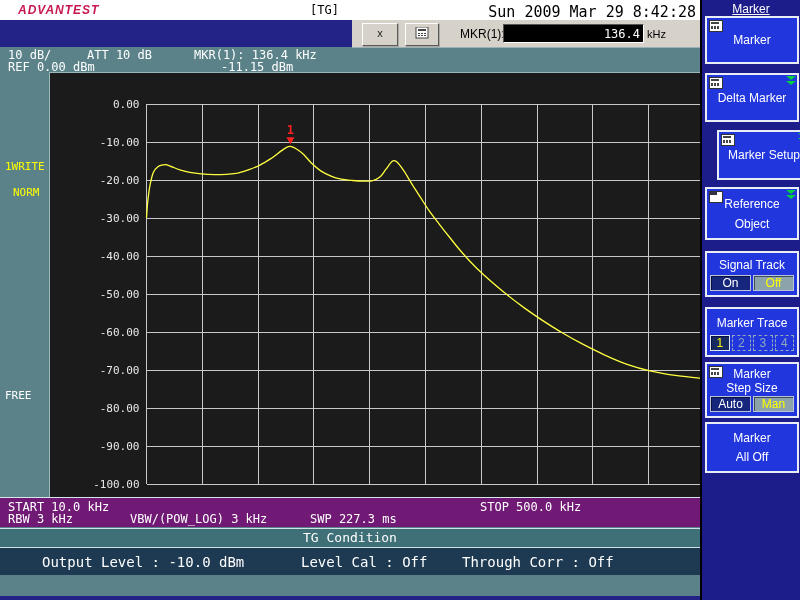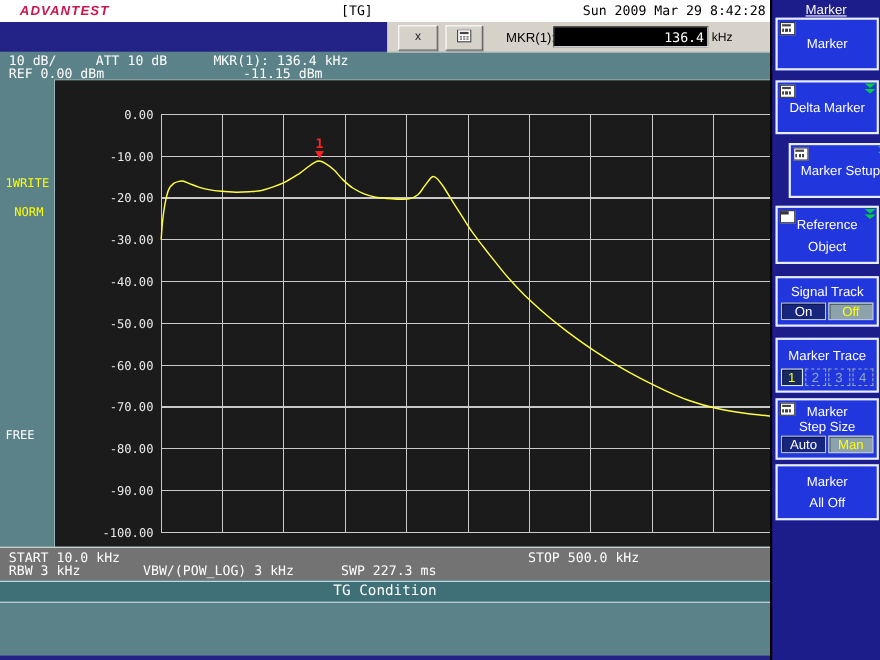--- a/index.html
+++ b/index.html
@@ -3,21 +3,21 @@
 <meta charset="utf-8">
 <style>
   html,body{margin:0;padding:0;background:#000;}
   #screen{position:relative;width:800px;height:600px;background:#5a8288;overflow:hidden;
           font-family:"DejaVu Sans Mono",monospace;}
   
   .topbar{position:absolute;left:0;top:0;width:700px;height:20px;background:#ffffff;}
   .logo{position:absolute;left:18px;top:3px;font-family:"Liberation Sans",sans-serif;
         font-weight:bold;font-size:12px;letter-spacing:1px;color:#c8174e;font-style:italic;}
   .mode{position:absolute;left:310px;top:3px;font-size:12px;color:#000;}
-  .datetime{position:absolute;right:4px;top:3px;font-size:12px;color:#000;}
+  .datetime{position:absolute;right:4px;top:3px;font-size:15px;color:#000;}
   
   .navybar{position:absolute;left:0;top:20px;width:352px;height:27px;background:#232387;}
   .toolbar{position:absolute;left:352px;top:20px;width:348px;height:27px;background:#d6d2ca;
            border-bottom:1px solid #9ab0b5;font-family:"Liberation Sans",sans-serif;}
   .tbtn{position:absolute;top:3px;height:21px;background:#d6d2ca;border:1px solid;
         border-color:#ffffff #5a5a5a #5a5a5a #ffffff;box-shadow:1px 1px 0 #00000033;
         font-size:11px;color:#222;text-align:center;line-height:19px;}
   #close-btn{left:10px;width:34px;}
   #calc-btn{left:53px;width:32px;}
   .mkr-label{position:absolute;left:108px;top:7px;font-size:12px;color:#000;}
@@ -25,21 +25,21 @@
              color:#fff;border:1px solid;border-color:#555 #fff #fff #555;text-align:right;
              font-family:"DejaVu Sans Mono",monospace;font-size:12px;padding:0 3px;}
   .mkr-unit{position:absolute;left:295px;top:8px;font-size:11px;color:#000;}
   
   .meas{position:absolute;color:#fff;font-size:12px;white-space:pre;}
   
   .plot-panel{position:absolute;left:49px;top:72px;width:644px;height:425px;background:#1b1b1b;
               border:1px solid #9ab7bc;padding-left:29px;}
   .side-label{position:absolute;font-size:11px;white-space:pre;}
   
-  .axis-strip{position:absolute;left:0;top:497px;width:700px;height:29px;background:#737373;
+  .axis-strip{position:absolute;left:0;top:497px;width:700px;height:29px;background:#701a75;
               border-top:1px solid #d8e8ea;padding-left:40px;}
   .axis-strip span{position:absolute;color:#fff;font-size:12px;white-space:pre;}
   
   .tg-bar{position:absolute;left:0;top:528px;width:700px;height:18px;background:#3f6f77;
           border-top:1px solid #cfe3e6;border-bottom:1px solid #cfe3e6;color:#fff;
           font-size:13px;text-align:center;line-height:18px;}
   .tg-row{position:absolute;left:0;top:548px;width:700px;height:27px;background:#1d3a52;}
   .tg-row span{position:absolute;top:6px;color:#fff;font-size:14px;white-space:pre;}
   
   .footer{position:absolute;left:0;top:578px;width:700px;height:18px;background:#d6d2ca;
@@ -160,20 +160,25 @@
 
   <div class="axis-strip">
     <span style="left:8px;top:2px;">START 10.0 kHz</span>
     <span style="left:480px;top:2px;">STOP 500.0 kHz</span>
     <span style="left:8px;top:14px;">RBW 3 kHz</span>
     <span style="left:130px;top:14px;text-align:right;">VBW/(POW_LOG) 3 kHz</span>
     <span style="left:310px;top:14px;">SWP 227.3 ms</span>
   </div>
 
   <div class="tg-bar">TG Condition</div>
+  <div class="tg-row">
+    <span style="left:42px;">Output Level : -10.0 dBm</span>
+    <span style="left:301px;">Level Cal : Off</span>
+    <span style="left:462px;">Through Corr : Off</span>
+  </div>
 
   <div class="bottomnavy"></div>
 
   <div class="sidebar">
     <div class="sb-title">Marker</div>
 
     <div class="sbtn" style="top:16px;height:44px;">
       <span class="calc-icon"></span>
       <span class="lbl" style="top:15px;">Marker</span>
     </div>

